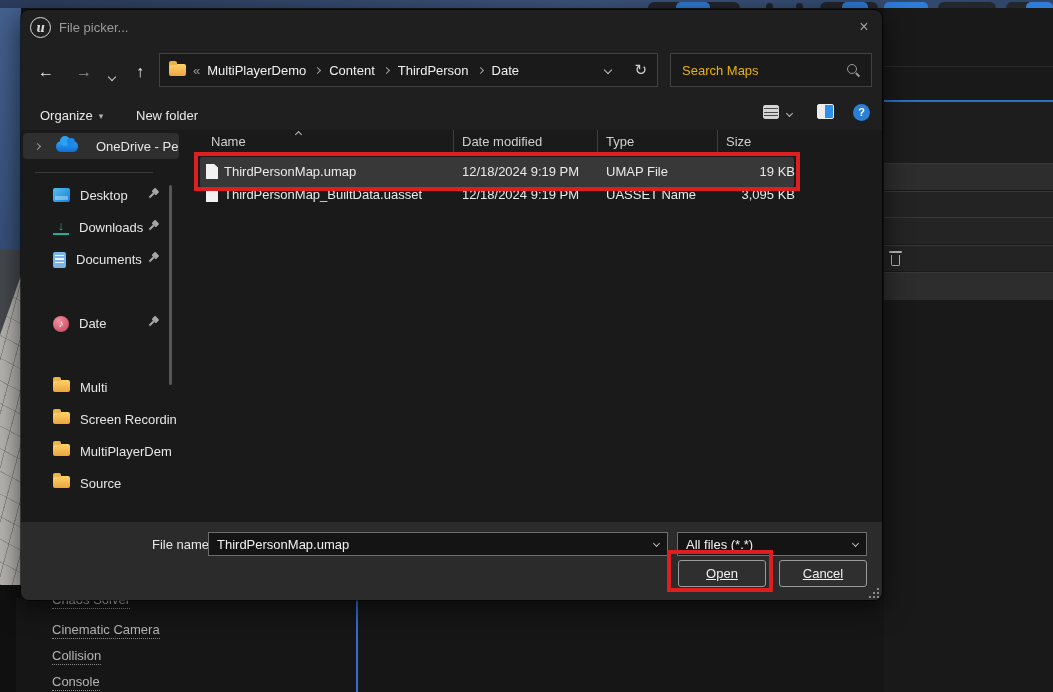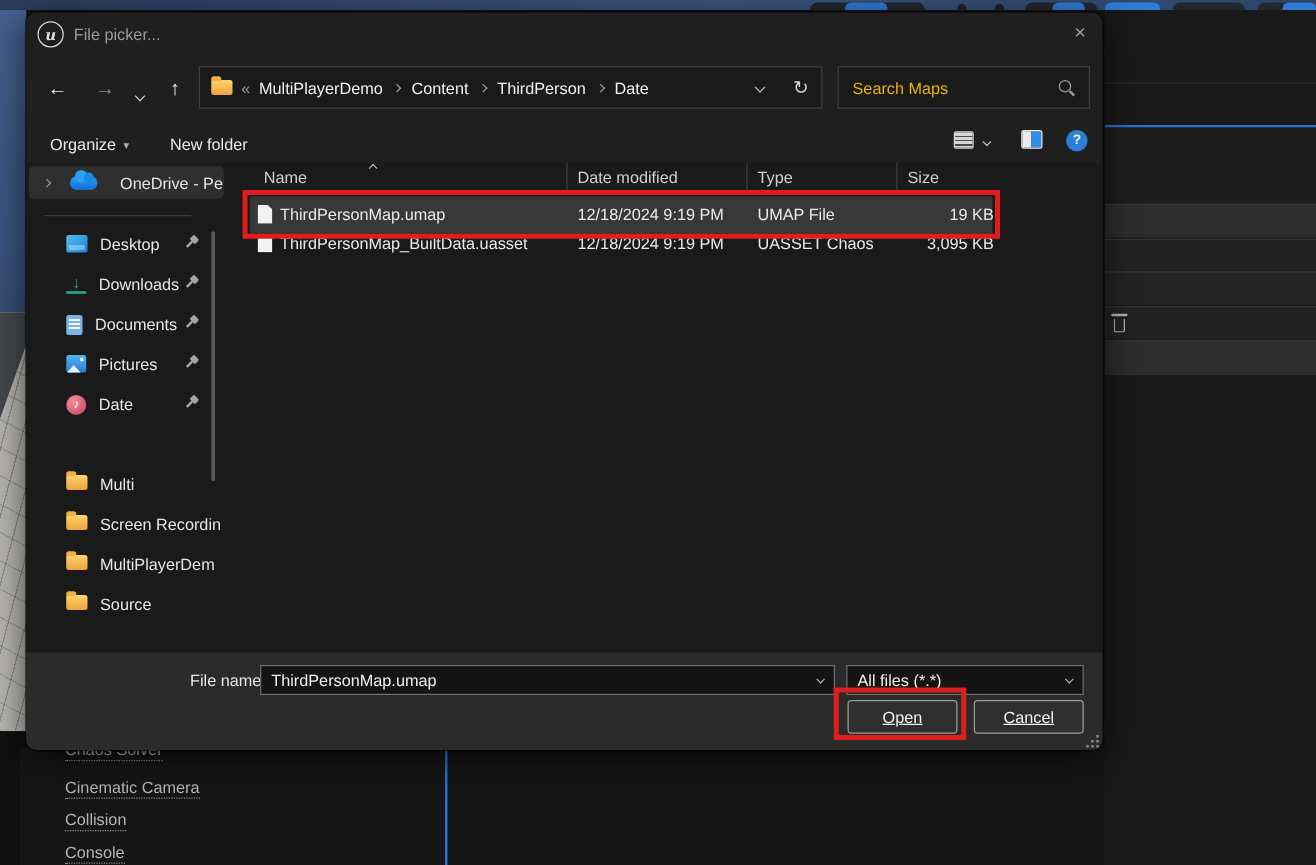--- a/index.html
+++ b/index.html
@@ -261,25 +261,20 @@
         <div class="sb-item" style="top:90px">
           <span class="sb-ic ic-downloads"></span>
           <span class="sb-label">Downloads</span>
           <span class="pin-ic"></span>
         </div>
         <div class="sb-item" style="top:122px">
           <span class="sb-ic ic-documents"></span>
           <span class="sb-label">Documents</span>
           <span class="pin-ic"></span>
         </div>
-        <div class="sb-item" style="top:154px">
-          <span class="sb-ic ic-pictures"></span>
-          <span class="sb-label">Pictures</span>
-          <span class="pin-ic"></span>
-        </div>
         <div class="sb-item" style="top:186px">
           <span class="sb-ic ic-music"></span>
           <span class="sb-label">Date</span>
           <span class="pin-ic"></span>
         </div>
         <div class="sb-item" style="top:250px">
           <span class="sb-ic folder-ic"></span>
           <span class="sb-label">Multi</span>
         </div>
         <div class="sb-item" style="top:282px">
@@ -312,21 +307,21 @@
           <span class="doc-ic" style="top:7px"></span>
           <span class="fcell" style="left:24px;top:7px">ThirdPersonMap.umap</span>
           <span class="fcell" style="left:262px;top:7px">12/18/2024 9:19 PM</span>
           <span class="fcell" style="left:406px;top:7px">UMAP File</span>
           <span class="fcell fsize" style="top:7px">19 KB</span>
         </div>
         <div class="frow" style="top:54px">
           <span class="doc-ic" style="top:3px"></span>
           <span class="fcell" style="left:24px;top:3px">ThirdPersonMap_BuiltData.uasset</span>
           <span class="fcell" style="left:262px;top:3px">12/18/2024 9:19 PM</span>
-          <span class="fcell" style="left:406px;top:3px">UASSET Chaos</span>
+          <span class="fcell" style="left:406px;top:3px">UASSET Name</span>
           <span class="fcell fsize" style="top:3px">3,095 KB</span>
         </div>
       </div>
     </div>
 
     <div class="footer">
       <div class="fn-label">File name:</div>
       <div class="combo" style="left:187px;width:460px">
         <span class="combo-val">ThirdPersonMap.umap</span>
         <span class="chev down"></span>

